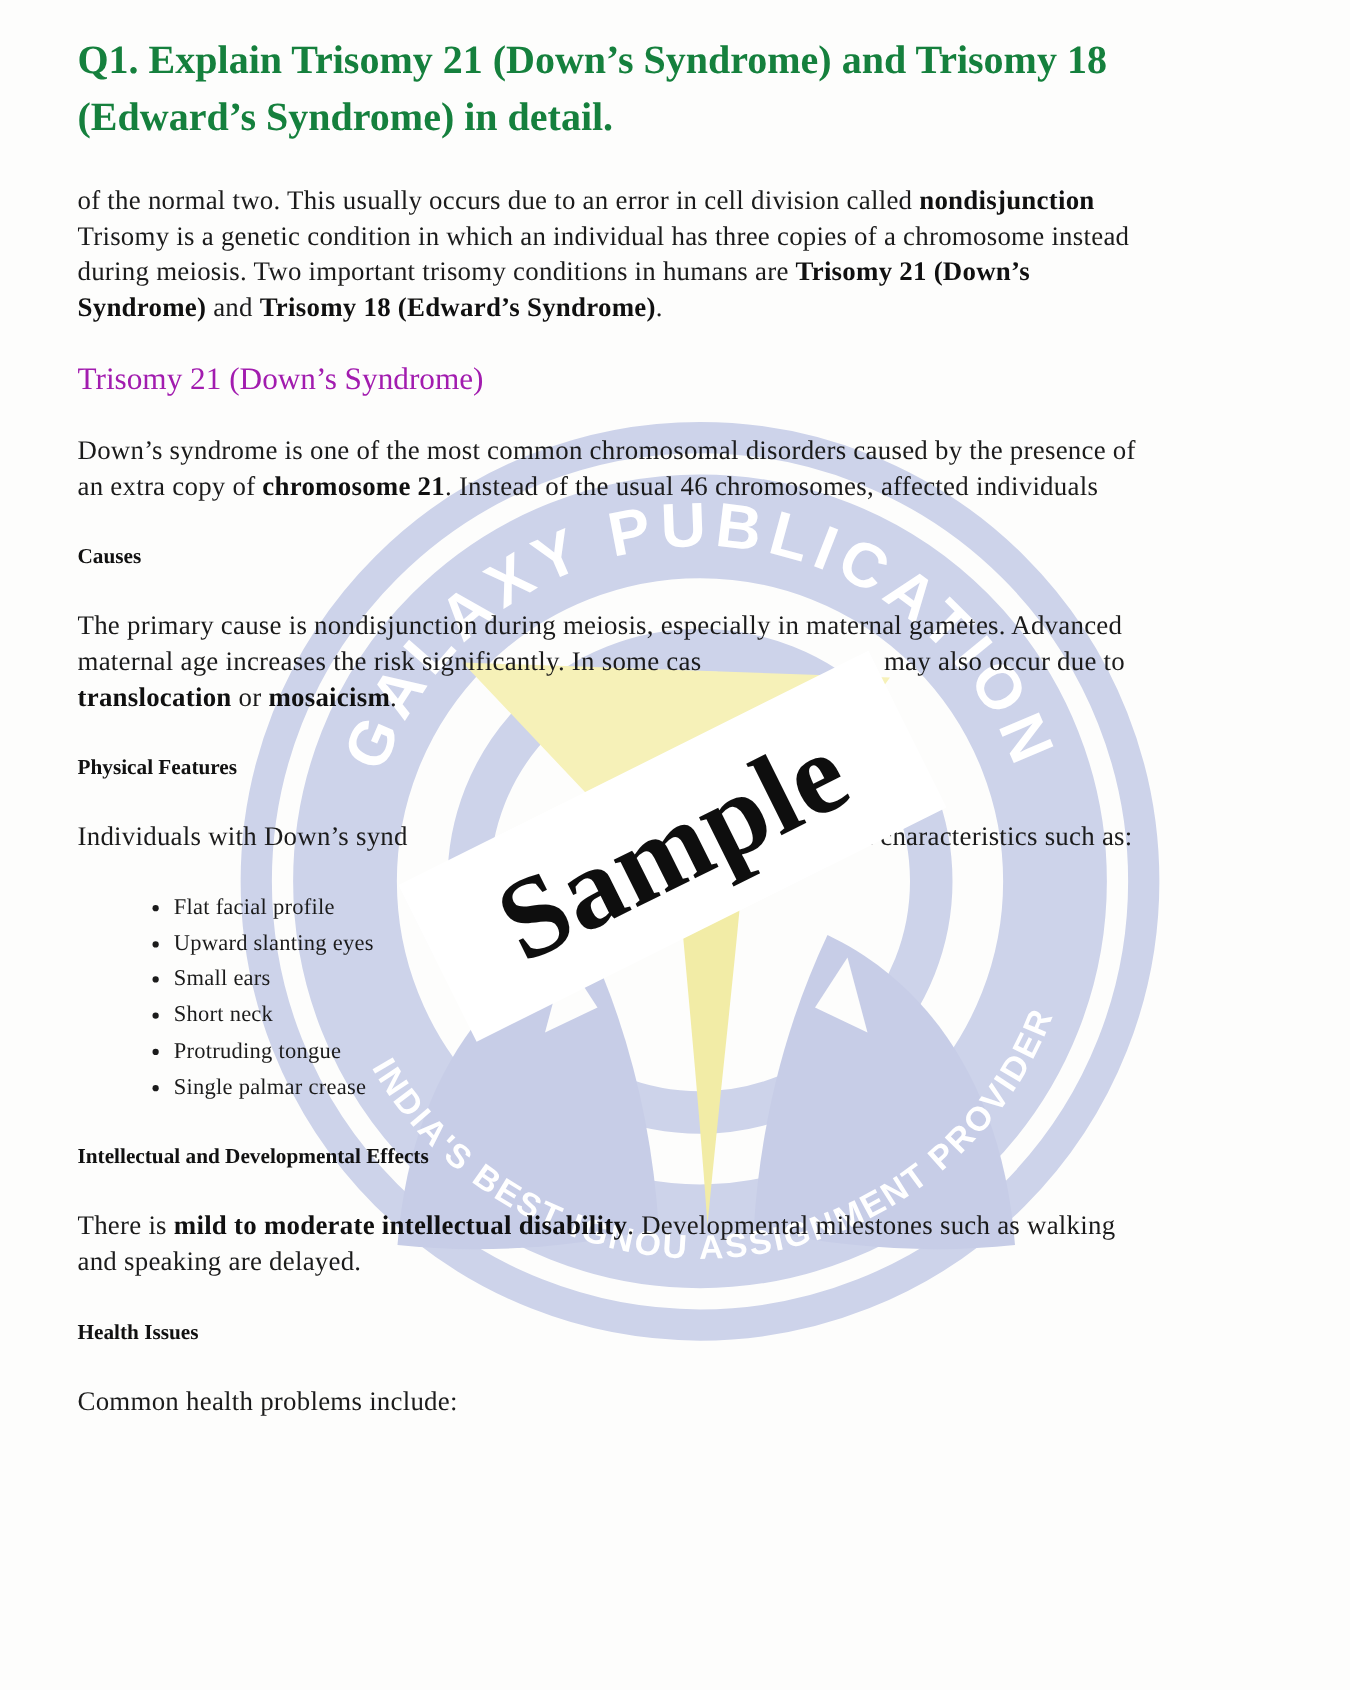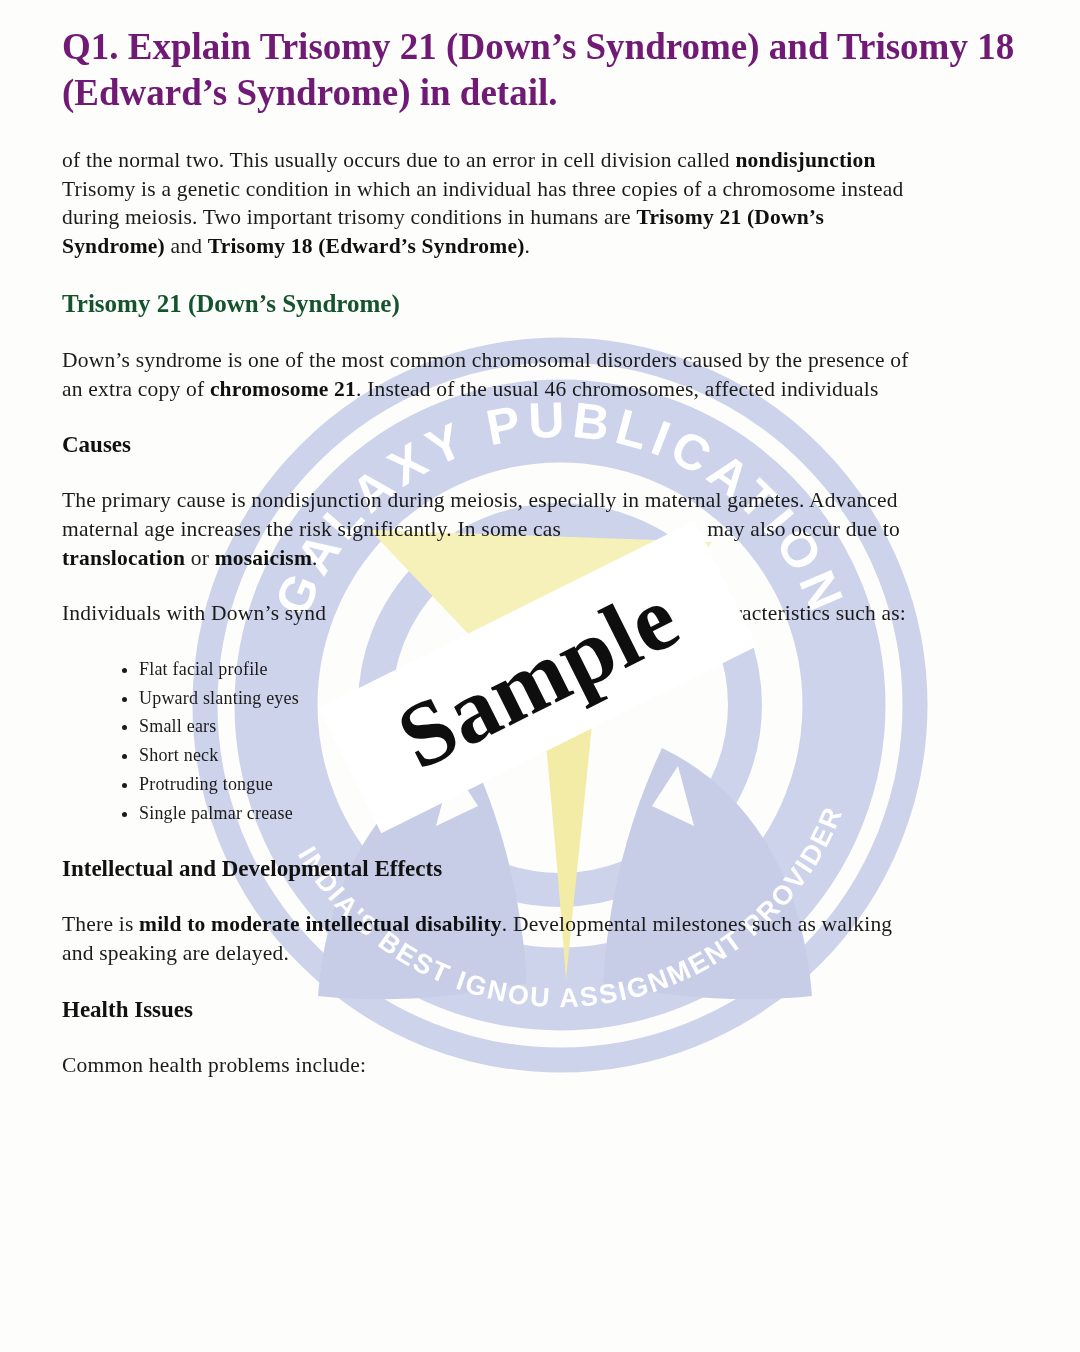--- a/index.html
+++ b/index.html
@@ -7,24 +7,24 @@
     position:relative;
     width:1080px;height:1352px;
     margin:0 auto;
     background:#fdfdfc;
     overflow:hidden;
     font-family:"Liberation Serif","DejaVu Serif",serif;
     color:#1b1b1b;
   }
   .watermark-layer{position:absolute;left:0;top:0;width:1080px;height:1352px;z-index:0;}
   .doc{position:relative;z-index:1;padding:24px 62px 0 62px;}
-  .title{font-size:37px;font-weight:bold;line-height:46px;margin:0 0 30px 0;color:#701a75;}
+  .title{font-size:32px;font-weight:bold;line-height:46px;margin:0 0 30px 0;color:#15803d;}
   .title div{white-space:nowrap;}
-  .h2{font-size:25px;font-weight:bold;line-height:32px;margin:0 0 26px 0;color:#14532d;white-space:nowrap;}
-  .h3{font-size:23px;font-weight:bold;line-height:29px;margin:0 0 27px 0;color:#111;white-space:nowrap;}
+  .h2{font-size:25px;font-weight:normal;line-height:32px;margin:0 0 26px 0;color:#a21caf;white-space:nowrap;}
+  .h3{font-size:17px;font-weight:bold;line-height:29px;margin:0 0 27px 0;color:#111;white-space:nowrap;}
   .para{margin:0 0 27px 0;}
   .line{line-height:28.7px;font-size:21.5px;white-space:nowrap;letter-spacing:.2px;}
   .line b{color:#101010;}
   .line.split{display:flex;justify-content:space-between;}
   .bullets{margin:0 0 27px 0;padding:0 0 0 77px;list-style:disc;}
   .bullets li{line-height:28.7px;font-size:18px;letter-spacing:.2px;white-space:nowrap;}
   .stamp-banner{
     position:absolute;z-index:2;
     left:328px;top:607px;width:420px;height:140px;
     background:#ffffff;
@@ -86,20 +86,21 @@
       </div>
       <div class="h3">Causes</div>
       <div class="para">
         <div class="line"><span>The primary cause is nondisjunction during meiosis, especially in maternal gametes. Advanced</span></div>
         <div class="line split" style="padding-right: 118px;">
           <span><span>maternal age increases the risk significantly. In some cas</span></span>
           <span><span>may also occur due to</span></span>
         </div>
         <div class="line"><b>translocation</b><span> or </span><b>mosaicism</b><span>.</span></div>
       </div>
+      <div class="h3">Physical Features</div>
       <div class="para">
         <div class="line split" style="padding-right: 112px; gap: 22px;">
           <span><span>Individuals with Down’s synd</span></span>
           <span><span>al characteristics such as:</span></span>
         </div>
       </div>
       <ul class="bullets">
         <li>Flat facial profile</li>
         <li>Upward slanting eyes</li>
         <li>Small ears</li>

